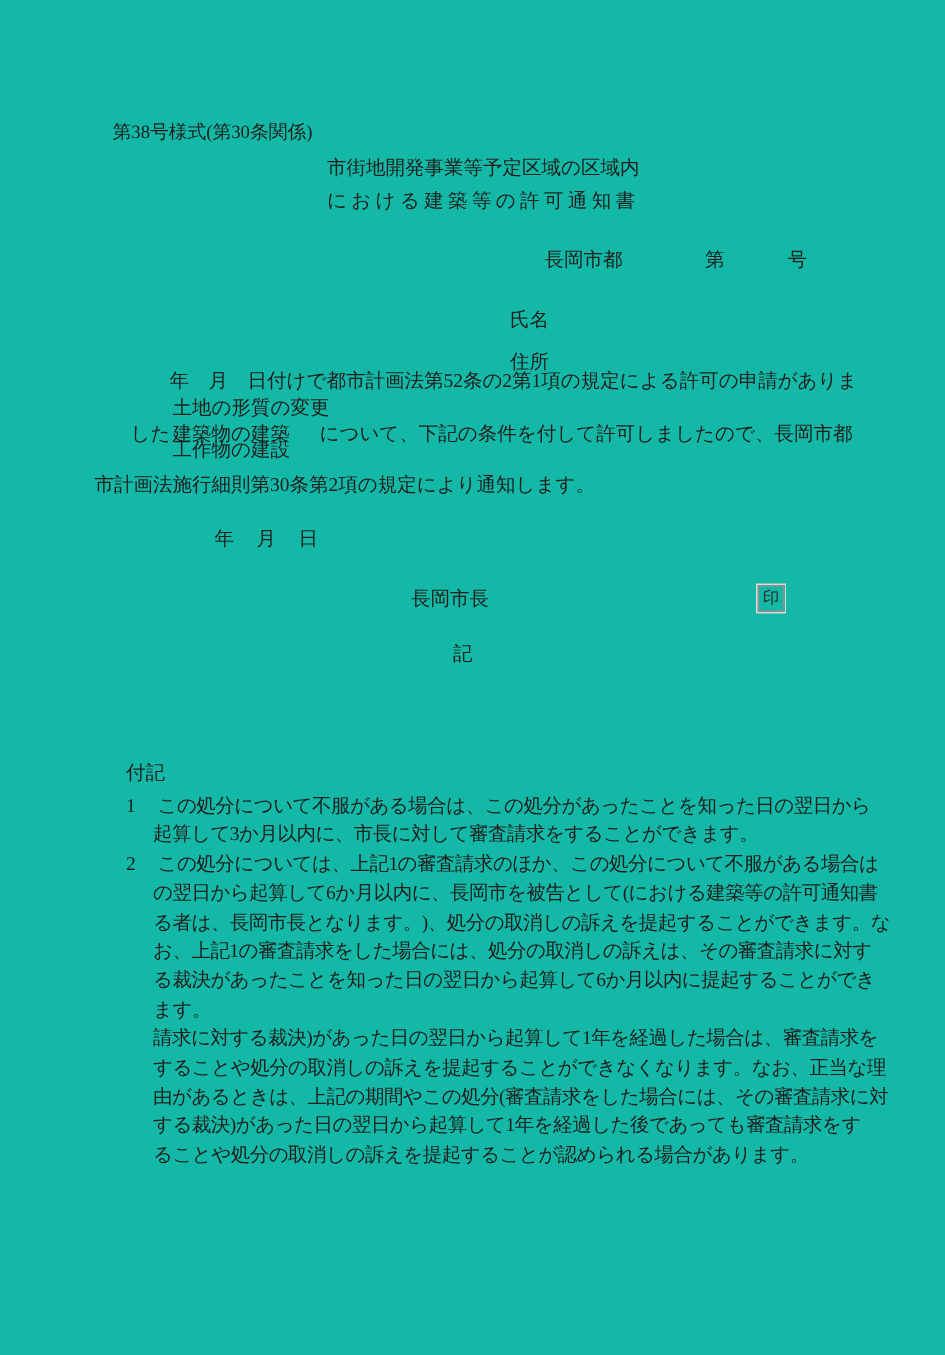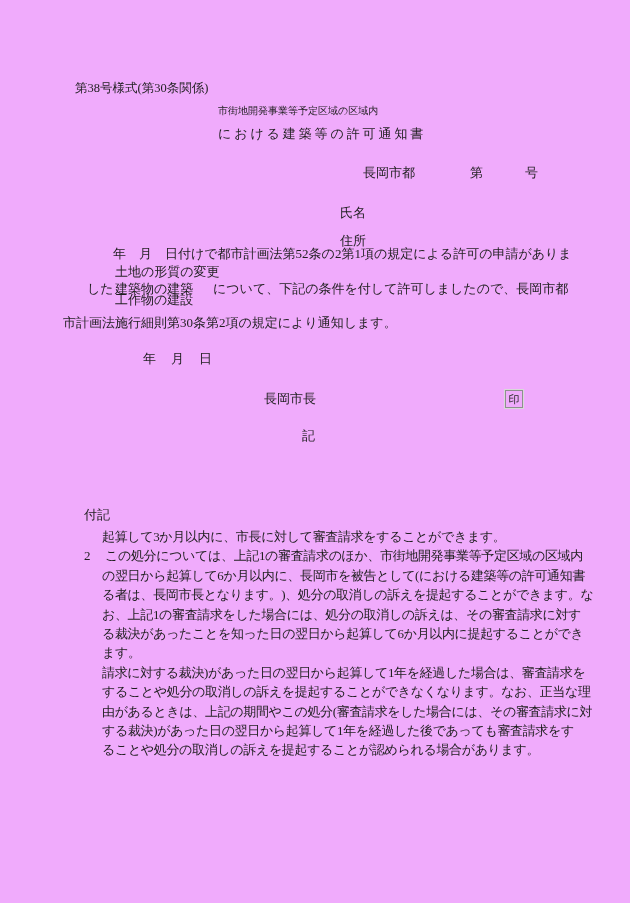--- a/index.html
+++ b/index.html
@@ -1,48 +1,48 @@
 <!DOCTYPE html>
 <html><head>
 <meta charset="utf-8">
 <style>
   html,body { margin:0; padding:0; }
   body { background:#ffffff; }
   .page {
     position:relative;
     width:630px; height:903px;
     margin:0 auto;
-    background:#f0abfc;
+    background:#14b8a6;
     color:#1e1e1e;
     font-family:"Liberation Serif","DejaVu Serif",serif;
     font-size:13px;
     overflow:hidden;
   }
   .abs { position:absolute; white-space:nowrap; line-height:1.15; }
 
   .form-number   { left:75px;  top:81px;  font-size:12.5px; }
-  .title-line1   { left:218px; top:105px; font-size:10px; }
+  .title-line1   { left:218px; top:105px; font-size:13px; }
   .title-line2   { left:218px; top:127px; font-size:13px; letter-spacing:2.9px; }
 
   .directive-authority { left:363px; top:166px; }
   .directive-dai       { left:470px; top:166px; }
   .directive-go        { left:525px; top:166px; }
   .addr-label          { left:340px; top:186px;margin-top:48px; }
   .name-label          { left:340px; top:206px; }
 
   .body-line1    { left:113px; top:247px; }
   .option-top    { left:115px; top:265px; }
   .body-lead     { left:87px;  top:282px; }
   .option-mid    { left:115px; top:282px; }
   .body-l3rest   { left:213px; top:282px; }
   .option-bottom { left:115px; top:293px; }
   .body-line5    { left:63px;  top:316px; }
 
   .date-line     { left:143px; top:352px; letter-spacing:1px; }
-  .mayor         { left:264px; top:392px; }
+  .mayor         { left:274px; top:392px; }
   .seal-box {
     position:absolute; left:505px; top:390px;
     width:16px; height:16px;
     border:1px solid #8f8f8f;
     box-shadow:0 0 0 1px #d9d9d9;
     display:flex; align-items:center; justify-content:center;
     font-size:11px; line-height:1; color:#2a2a2a;
   }
   .record-mark   { left:302px; top:429px; }
 
@@ -82,22 +82,23 @@
   <div class="abs mayor">長岡市長</div>
   <div class="seal-box">
     <span>印</span>
   </div>
 
   <div class="abs record-mark">記</div>
 
   <div class="notes">
     <div class="notes-heading">付記</div>
     <div id="notes-items">
+        <div class="note-line"><span class="note-num">1</span><span>この処分について不服がある場合は、この処分があったことを知った日の翌日から</span></div>
         <div class="note-line cont">起算して3か月以内に、市長に対して審査請求をすることができます。</div>
-        <div class="note-line"><span class="note-num">2</span><span>この処分については、上記1の審査請求のほか、市街地開発事業等予定区域の区域内</span></div>
+        <div class="note-line"><span class="note-num">2</span><span>この処分については、上記1の審査請求のほか、この処分について不服がある場合は</span></div>
         <div class="note-line cont">の翌日から起算して6か月以内に、長岡市を被告として(における建築等の許可通知書</div>
         <div class="note-line cont">る者は、長岡市長となります。)、処分の取消しの訴えを提起することができます。な</div>
         <div class="note-line cont">お、上記1の審査請求をした場合には、処分の取消しの訴えは、その審査請求に対す</div>
         <div class="note-line cont">る裁決があったことを知った日の翌日から起算して6か月以内に提起することができ</div>
         <div class="note-line cont">ます。</div>
         <div class="note-line cont">請求に対する裁決)があった日の翌日から起算して1年を経過した場合は、審査請求を</div>
         <div class="note-line cont">することや処分の取消しの訴えを提起することができなくなります。なお、正当な理</div>
         <div class="note-line cont">由があるときは、上記の期間やこの処分(審査請求をした場合には、その審査請求に対</div>
         <div class="note-line cont">する裁決)があった日の翌日から起算して1年を経過した後であっても審査請求をす</div>
         <div class="note-line cont">ることや処分の取消しの訴えを提起することが認められる場合があります。</div>

